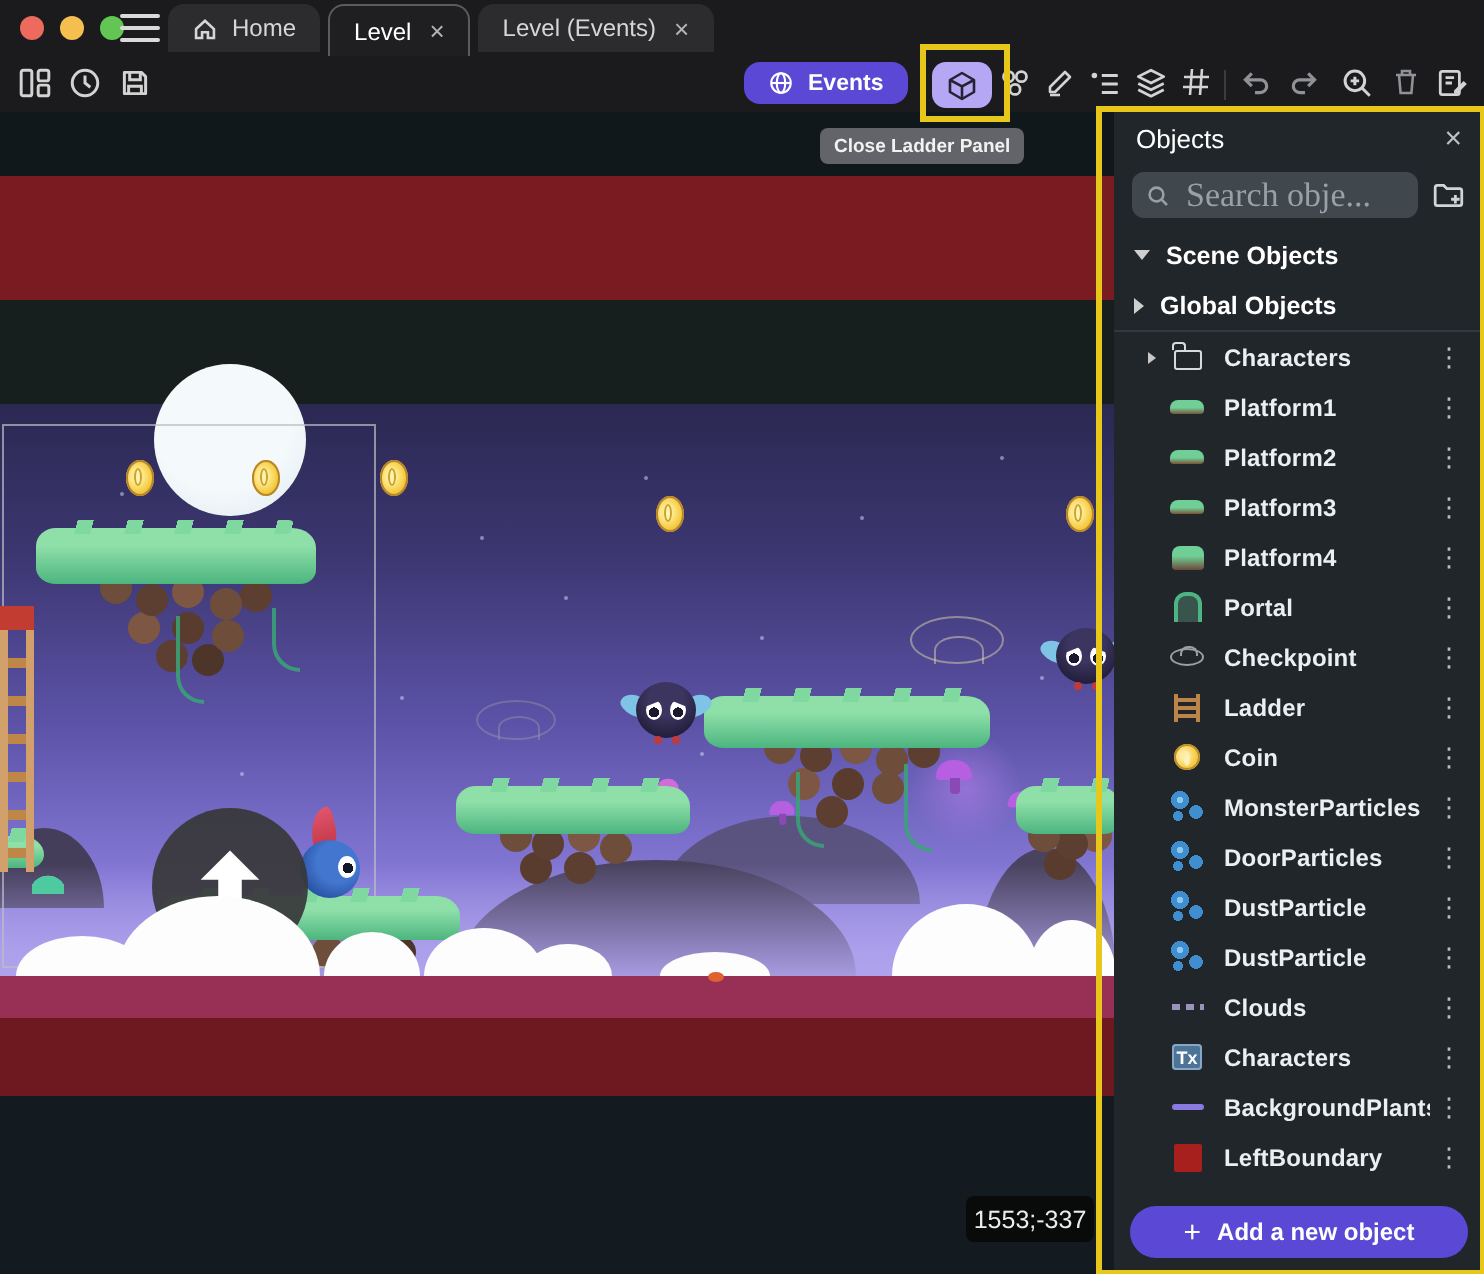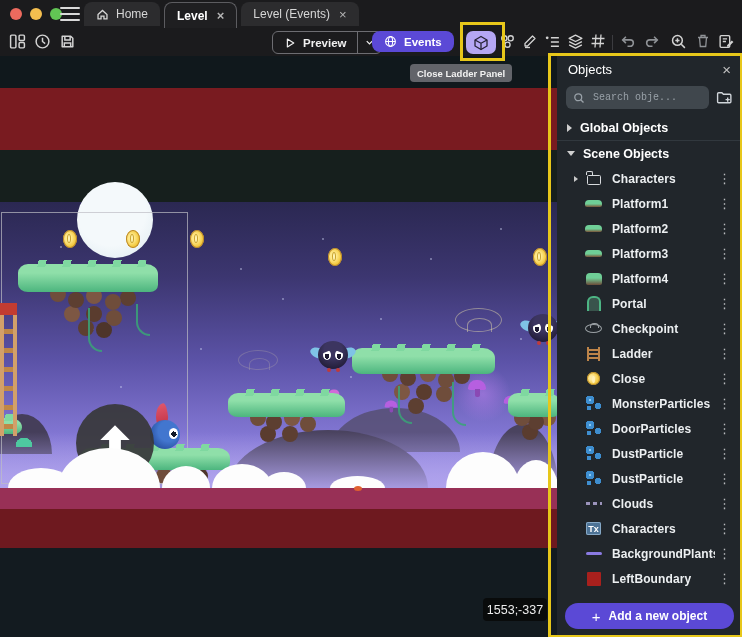--- a/index.html
+++ b/index.html
@@ -7,21 +7,21 @@
   svg{display:block}
 
   
   .titlebar{position:absolute;left:0;top:0;width:742px;height:28px;background:#1b1b1d;display:flex;align-items:flex-end}
   .lights{position:absolute;left:10px;top:8px;display:flex;gap:8px}
   .light{width:12px;height:12px;border-radius:50%}
   .hamburger{position:absolute;left:60px;top:7px;width:20px;height:14px;display:flex;flex-direction:column;justify-content:space-between;cursor:pointer}
   .hamburger span{height:2px;background:#d9d9d9;border-radius:1px}
   .tabs{position:absolute;left:84px;bottom:0;display:flex;align-items:flex-start;gap:4px}
   .tab{height:24px;display:flex;align-items:center;gap:7px;padding:0 12px;background:#2c2c2e;border-radius:8px 8px 0 0;color:#d6d6d6;font-size:12px;cursor:pointer}
-  .tab.active{background:#1f1f21;border:1px solid #5c5c60;border-bottom:none;color:#fff;font-weight:700;height:25px}
+  .tab.active{background:#1f1f21;border:1px solid #5c5c60;border-bottom:none;color:#fff;font-weight:400;height:25px}
   .tab .x{color:#b5b5b5;font-size:13px;line-height:1;margin-left:2px}
   .tab .homeic{color:#d6d6d6}
 
   
   .toolbar{position:absolute;left:0;top:28px;width:742px;height:28px;background:#1b1b1d;border-bottom:1px solid #101014}
   .tbicon{position:absolute;top:5px;color:#d3d3d3;cursor:pointer}
   .tbicon.dim{color:#8f9296}
   .sep{position:absolute;top:7px;width:1px;height:15px;background:#3c3c40}
   .preview-btn{position:absolute;left:272px;top:3px;height:21px;display:flex;align-items:stretch;border:1px solid #6d6d72;border-radius:6px;color:#f0f0f0;cursor:pointer}
   .preview-main{display:flex;align-items:center;gap:7px;padding:0 11px;font-size:11.5px;font-weight:700}
@@ -73,21 +73,21 @@
   .plantuft{position:absolute;left:16px;top:378px;width:16px;height:13px;background:radial-gradient(circle at 50% 100%,#4ec9a0 0 60%,transparent 61%);z-index:6}
   .coords{position:absolute;left:483px;top:542px;width:64px;height:23px;background:rgba(8,8,8,.85);border-radius:4px;color:#ececec;font-size:12.5px;font-weight:400;display:flex;align-items:center;justify-content:center;z-index:20}
 
   
   .panel{position:absolute;left:557px;top:56px;width:185px;height:581px;background:#21262b;display:flex;flex-direction:column;color:#e8e8e8}
   .panel-header{height:27px;display:flex;align-items:center;padding:0 11px;flex:none}
   .panel-title{font-size:13px;font-weight:400;color:#fff;flex:1}
   .panel-x{color:#c0c0c0;font-size:15px;cursor:pointer;line-height:1}
   .search-row{display:flex;align-items:center;gap:7px;padding:3px 9px 6px;flex:none}
   .search-box{flex:1;display:flex;align-items:center;gap:6px;background:#40474d;border-radius:6px;height:23px;padding:0 7px}
-  .search-box input{background:transparent;border:none;outline:none;color:#dfe3e7;font-size:10px;width:100%;font-family:Liberation Mono, monospace}
+  .search-box input{background:transparent;border:none;outline:none;color:#dfe3e7;font-size:17px;width:100%;font-family:Liberation Serif, serif}
   .search-box input::placeholder{color:#99a1a8}
   .sec-row{height:25px;display:flex;align-items:center;gap:8px;padding:0 10px;font-size:12.5px;font-weight:700;color:#fff;cursor:pointer;flex:none}
   .sec-row.global{border-bottom:1px solid #31383e}
   .tri-r{width:0;height:0;border-left:5px solid #cfcfcf;border-top:4px solid transparent;border-bottom:4px solid transparent}
   .tri-d{width:0;height:0;border-top:5px solid #cfcfcf;border-left:4px solid transparent;border-right:4px solid transparent}
   .obj-list{flex:1;overflow:hidden;display:flex;flex-direction:column}
   .obj-row{height:25px;display:flex;align-items:center;padding:0 8px 0 17px;cursor:pointer}
   .row-tri{width:0;height:0;border-left:4px solid #c8c8c8;border-top:3.5px solid transparent;border-bottom:3.5px solid transparent;margin-right:6px;visibility:hidden;flex:none}
   .obj-row.is-folder .row-tri{visibility:visible}
   .obj-label{font-size:12px;color:#eceff1;flex:1;font-weight:600;letter-spacing:.1px;white-space:nowrap;overflow:hidden}
@@ -163,37 +163,20 @@
         <path d="M8 4.5V8l2.5 2"></path>
       </svg>
   </span>
   <span class="tbicon" style="left:59px">
     <svg width="17" height="17" viewBox="0 0 16 16" fill="none" stroke="currentColor" stroke-width="1.4">
         <path d="M3 3h8l2 2v8H3z" stroke-linejoin="round"></path>
         <path d="M5.5 3v3.5h5V3M5 13V9.5h6V13"></path>
       </svg>
   </span>
 
-  <div class="preview-btn">
-    <div class="preview-main">
-      <span>
-          <svg width="12" height="12" viewBox="0 0 16 16" fill="none" stroke="currentColor" stroke-width="1.6" stroke-linejoin="round">
-            <path d="M4.5 2.8 13 8l-8.5 5.2z"></path>
-          </svg>
-        </span>
-      <span>Preview</span>
-    </div>
-    <div class="preview-drop">
-      <span>
-          <svg width="11" height="11" viewBox="0 0 16 16" fill="none" stroke="currentColor" stroke-width="1.8">
-            <path d="M4 6l4 4 4-4"></path>
-          </svg>
-        </span>
-    </div>
-  </div>
 
   <div class="share-btn">
     <span>
         <svg width="13" height="13" viewBox="0 0 16 16" fill="none" stroke="currentColor" stroke-width="1.3">
           <circle cx="8" cy="8" r="6"></circle>
           <ellipse cx="8" cy="8" rx="2.6" ry="6"></ellipse>
           <path d="M2 8h12"></path>
         </svg>
       </span>
     <span>Events</span>
@@ -401,28 +384,28 @@
         </span>
       <input placeholder="Search obje..." style="">
     </div>
     <span style="color:#d0d5da;cursor:pointer">
       <svg width="17" height="17" viewBox="0 0 16 16" fill="none" stroke="currentColor" stroke-width="1.3">
           <path d="M1.5 4.5c0-.6.4-1 1-1h3l1.5 1.5h6c.6 0 1 .4 1 1V12c0 .6-.4 1-1 1h-10.5c-.6 0-1-.4-1-1z"></path>
           <path d="M11 8v4M9 10h4"></path>
         </svg>
     </span>
   </div>
+  <div class="sec-row">
+    <span class="tri-d"></span>
+    <span>Scene Objects</span>
+  </div>
   <div class="sec-row global">
     <span class="tri-r"></span>
     <span>Global Objects</span>
   </div>
-  <div class="sec-row">
-    <span class="tri-d"></span>
-    <span>Scene Objects</span>
-  </div>
   <div class="obj-list">
       <div class="obj-row is-folder">
     <span class="row-tri"></span>
     <span class="thumb thumb-folder"></span>
     <span class="obj-label">Characters</span>
     <span class="kebab">⋮</span>
   </div>
       <div class="obj-row">
     <span class="row-tri"></span>
     <span class="thumb thumb-platform"></span>
@@ -461,21 +444,21 @@
   </div>
       <div class="obj-row">
     <span class="row-tri"></span>
     <span class="thumb thumb-ladder"></span>
     <span class="obj-label">Ladder</span>
     <span class="kebab">⋮</span>
   </div>
       <div class="obj-row">
     <span class="row-tri"></span>
     <span class="thumb thumb-coin"></span>
-    <span class="obj-label">Close</span>
+    <span class="obj-label">Coin</span>
     <span class="kebab">⋮</span>
   </div>
       <div class="obj-row">
     <span class="row-tri"></span>
     <span class="thumb thumb-particles"></span>
     <span class="obj-label">MonsterParticles</span>
     <span class="kebab">⋮</span>
   </div>
       <div class="obj-row">
     <span class="row-tri"></span>

